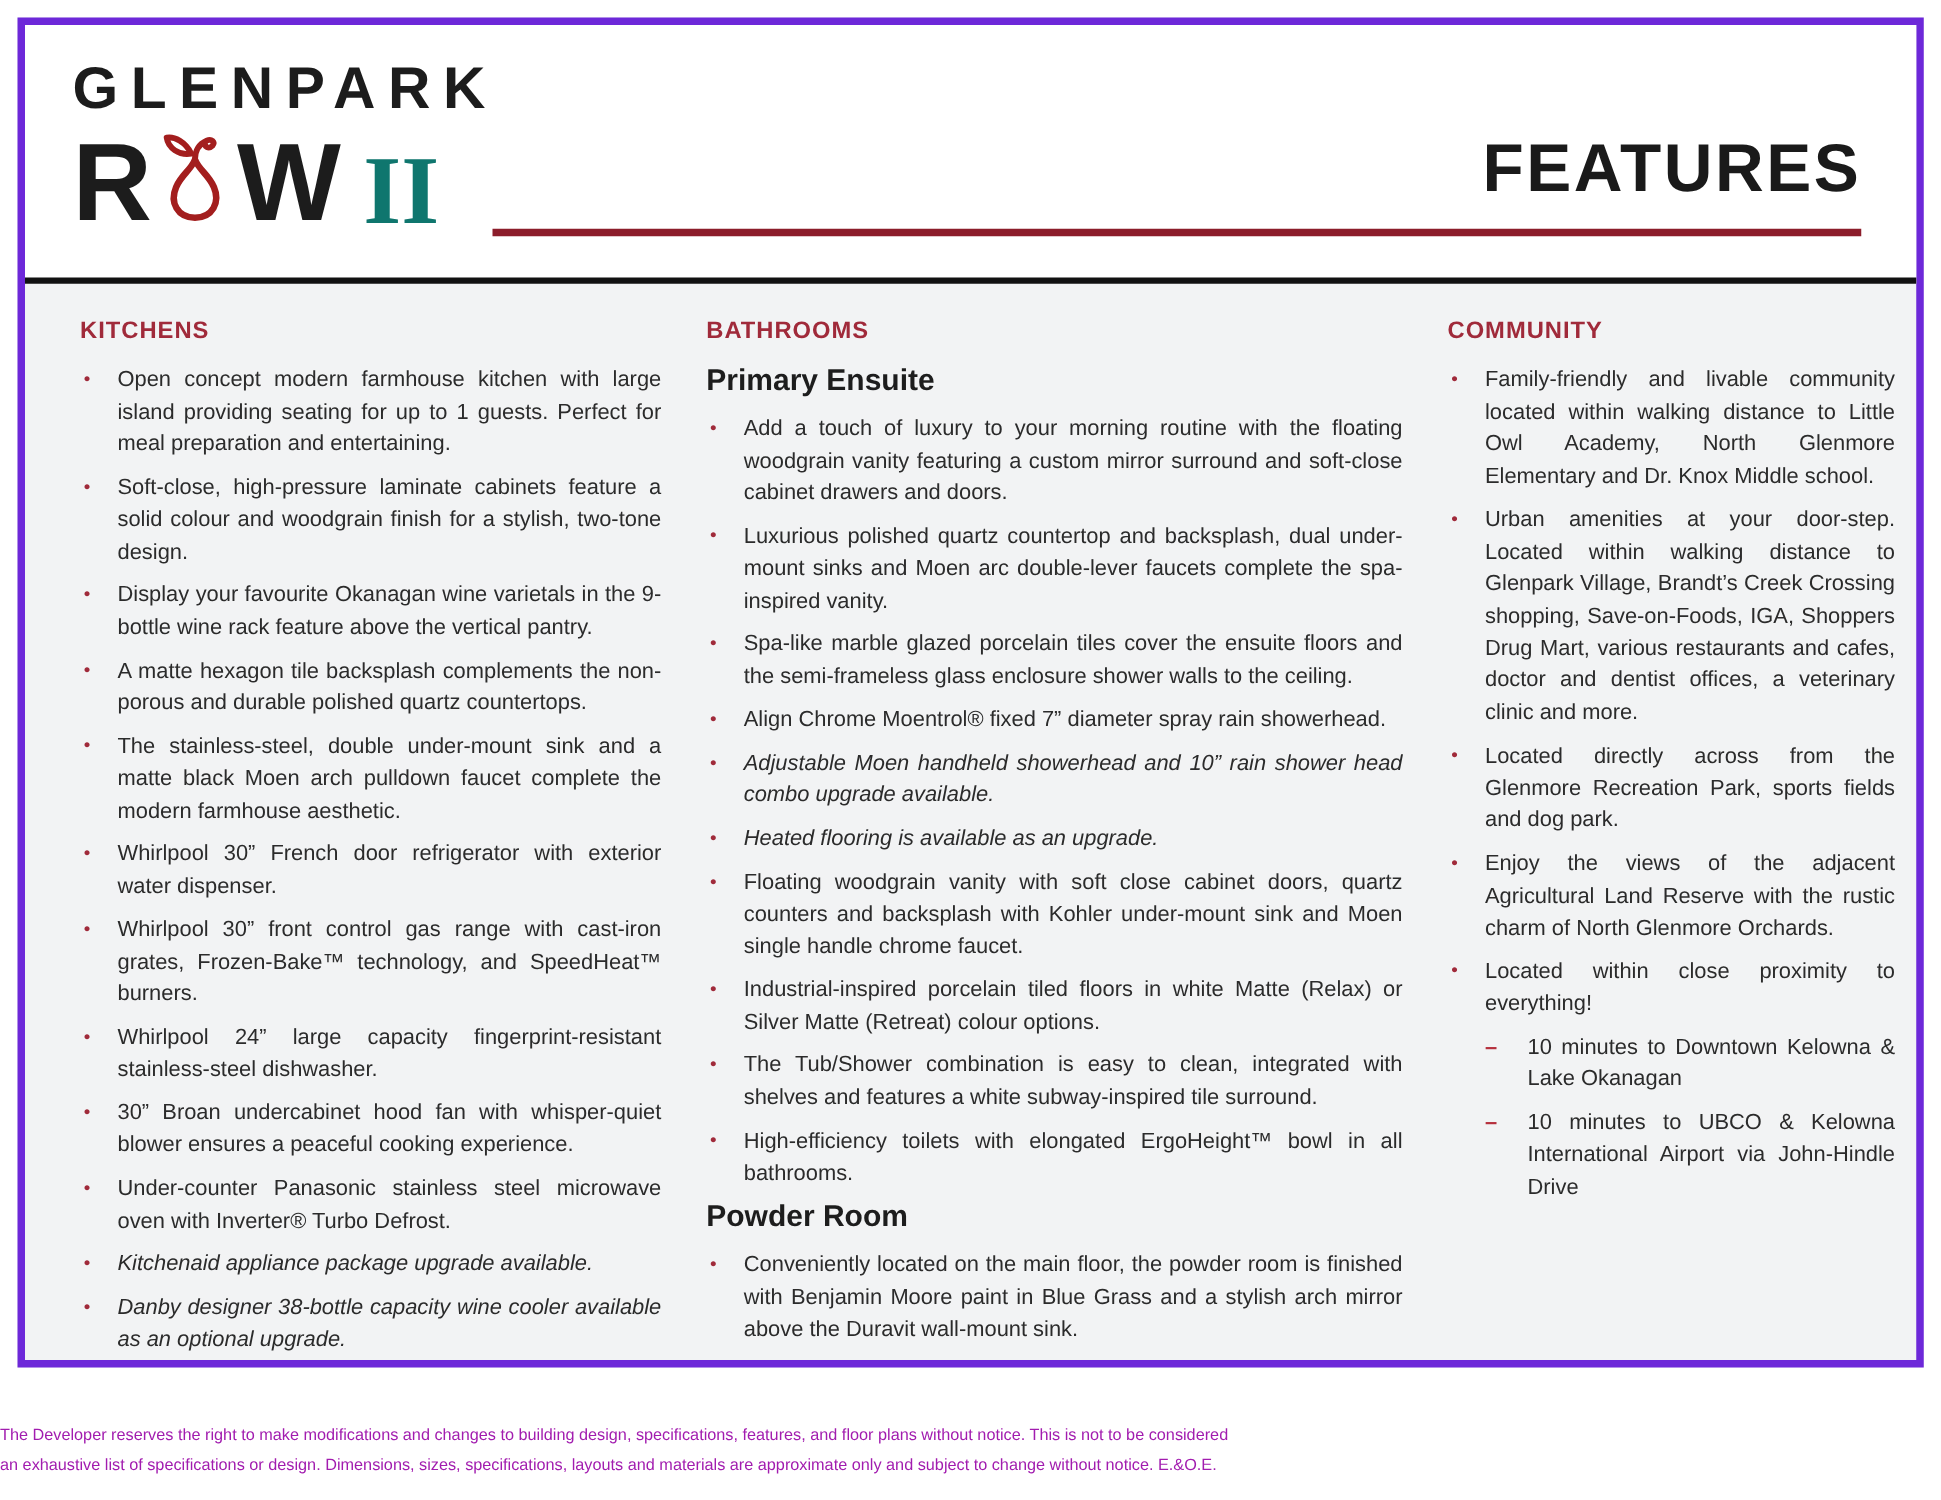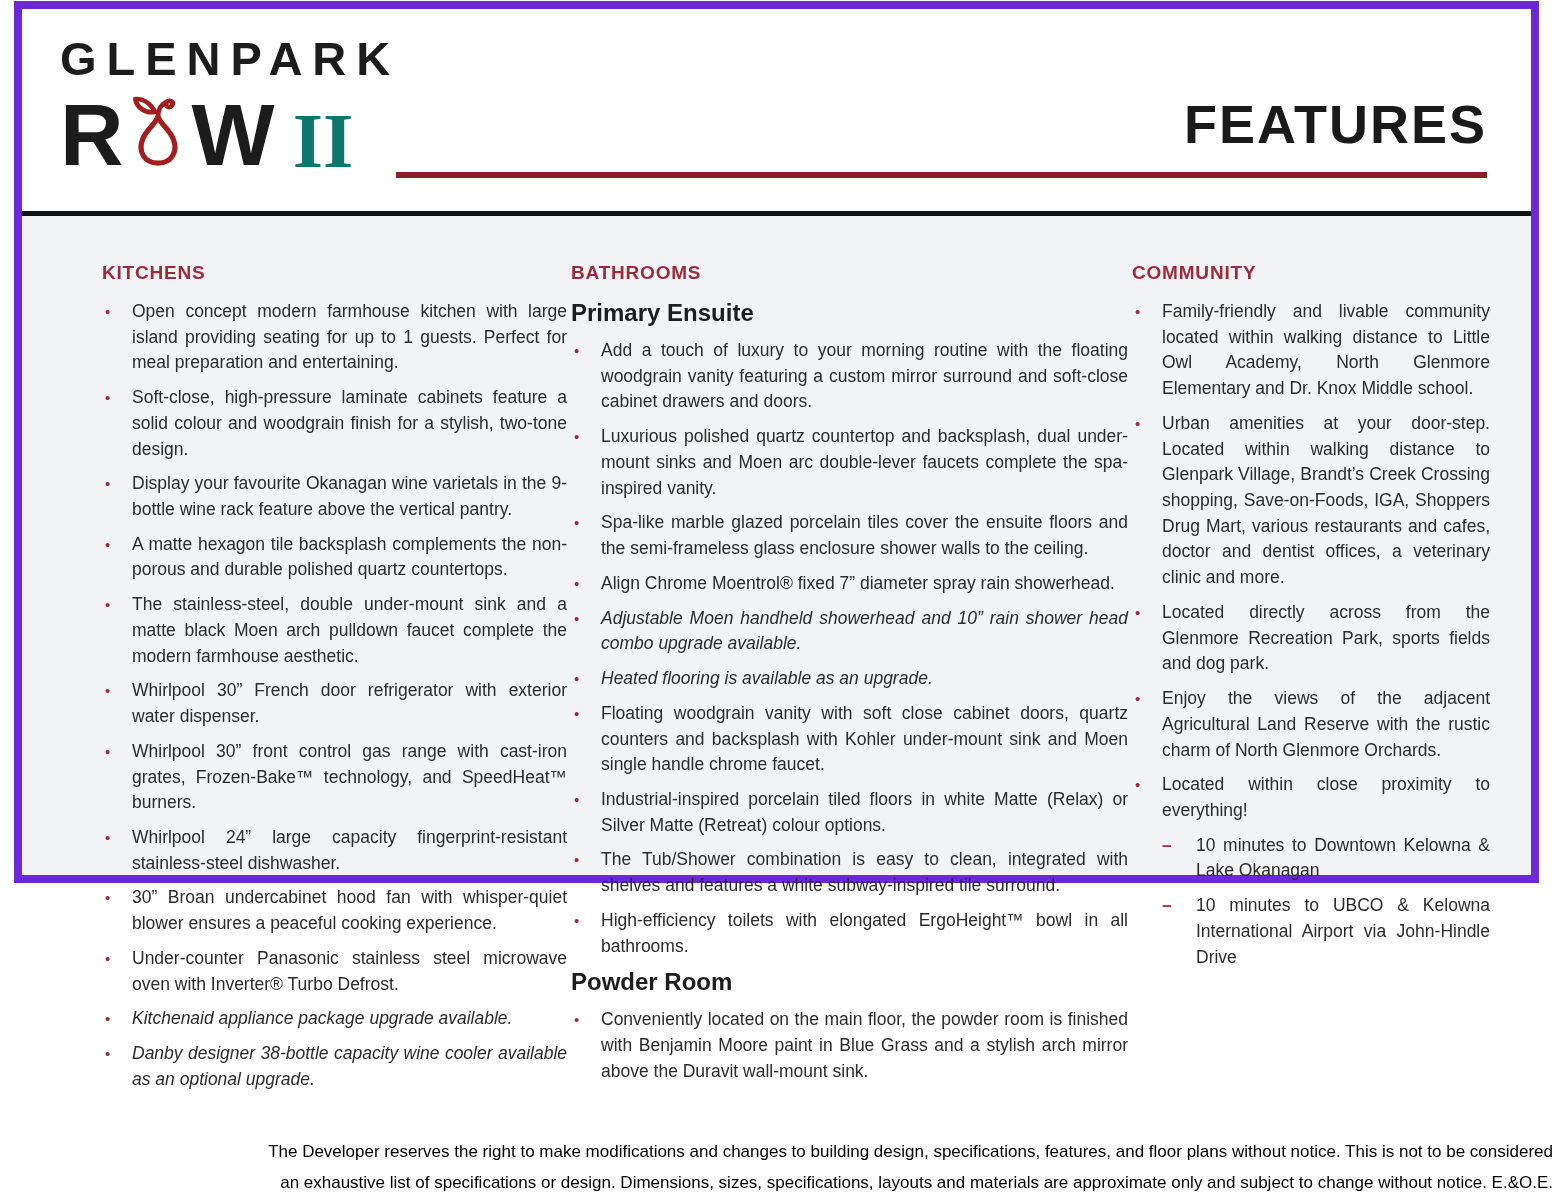--- a/index.html
+++ b/index.html
@@ -1,22 +1,22 @@
 <!DOCTYPE html>
 <html><head>
 <meta charset="utf-8">
 <style>
   * { margin:0; padding:0; box-sizing:border-box; }
   html,body { width:1553px; height:1200px; background:#ffffff;
     font-family:"Liberation Sans", sans-serif; color:#2b2b2b; }
   body { position:relative; overflow:hidden; }
 
   
-  .frame { position:absolute; left:14px; top:1px; width:1525px; height:882px;
-    border:8px solid #6d28d9; background:#f2f3f4; }
+  .frame { position:absolute; left:14px; top:14px; width:1525px; height:1080px;
+    border:6px solid #6d28d9; background:#f2f3f4; }
 
   
   .header { position:relative; height:207px; background:#ffffff;
     border-bottom:5px solid #111111; }
 
   .logo { position:absolute; left:38px; top:26px; }
   .logo-word { font-size:47px; font-weight:600; letter-spacing:10px;
     color:#1c1c1c; line-height:1.0; }
   .logo-row { display:flex; align-items:flex-end; margin-top:2px; height:92px; }
   .logo-letter { font-size:88px; font-weight:700; color:#1c1c1c; line-height:0.92; }
@@ -25,41 +25,41 @@
   .logo-numeral { font-family:"Liberation Serif", serif; font-size:78px;
     font-weight:700; color:#0f766e; line-height:0.88; margin-left:18px; }
 
   .features-title { position:absolute; right:44px; top:84px; font-size:54px;
     font-weight:700; letter-spacing:2px; color:#1a1a1a;margin-left:20px; }
 
   .header-rule { position:absolute; left:374px; right:44px; top:163px; height:6px;
     background:#8c1d2b; }
 
   
-  .content { padding:46px 38px 0 44px; display:grid;
-    grid-template-columns:465px 557px 358px; column-gap:4px;margin-left:36px; }
+  .content { padding:27px 38px 0 44px; display:grid;
+    grid-template-columns:465px 557px 358px; column-gap:36px; }
 
   .col-heading { font-size:19px; font-weight:700; letter-spacing:0.8px;
     color:#a02a3a; margin-bottom:15px; }
   .subheading { font-size:24px; font-weight:700; color:#1d1d1d;
     margin:4px 0 11px 0; }
 
   .item { display:flex; margin-bottom:9px; font-size:17.5px; line-height:1.47; }
   .bullet { flex:0 0 30px; padding-left:3px; color:#a02a3a; font-size:15px;
     line-height:1.72; }
   .li-text { flex:1; text-align:justify; color:#2b2b2b; }
   .li-text.italic { font-style:italic; }
 
   .sub-item { display:flex; margin:9px 0 9px 30px; font-size:17.5px; line-height:1.47; }
   .dash { flex:0 0 34px; color:#b5303c; font-weight:700; }
   .sub-text { flex:1; text-align:justify; }
 
   
-  .footer { position:absolute; left:0; right:0; top:1136px; text-align:right;
-    font-size:17px; line-height:1.85; color:#000000; }
+  .footer { position:absolute; left:0; right:0; top:1136px; text-align:left;
+    font-size:13px; line-height:1.85; color:#a21caf; }
 </style>
 </head>
 <body>
 
 <div class="frame">
 
   <div class="header">
 
     <div class="logo">
       <div class="logo-word">GLENPARK</div>

